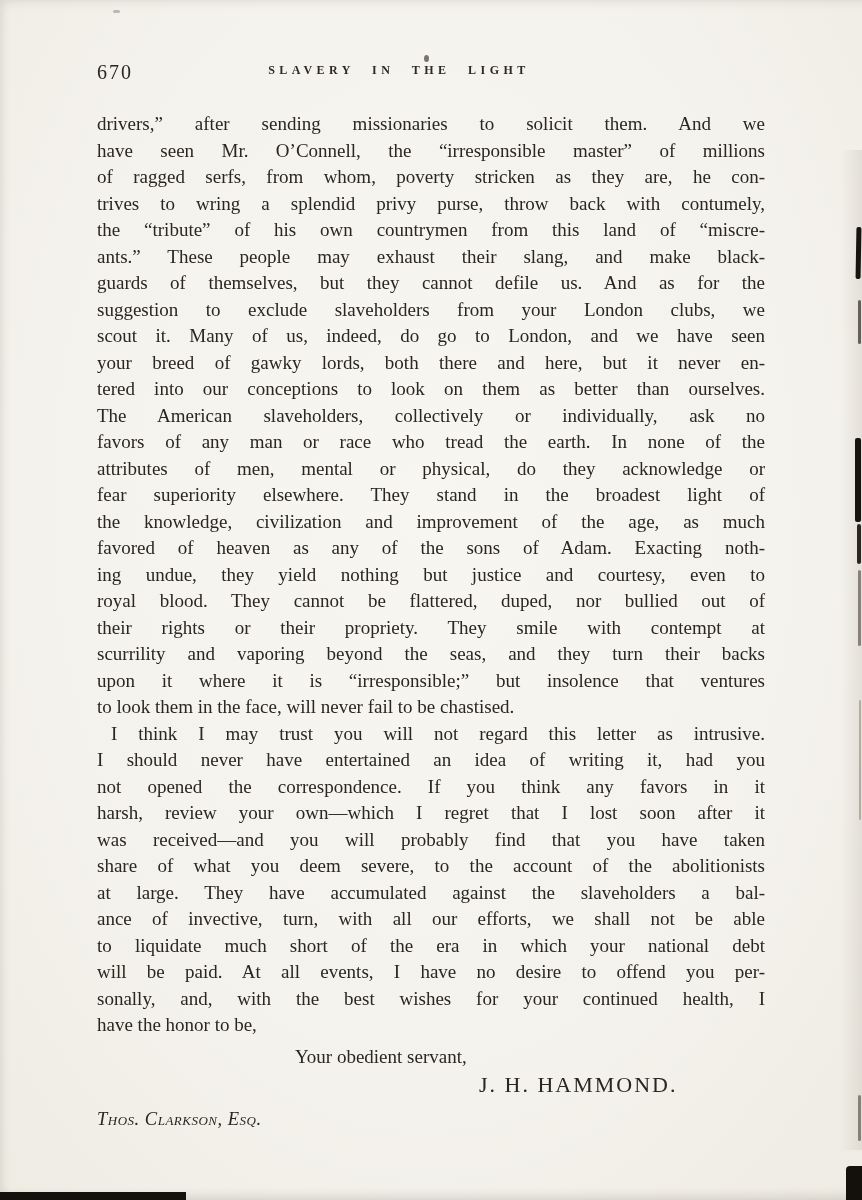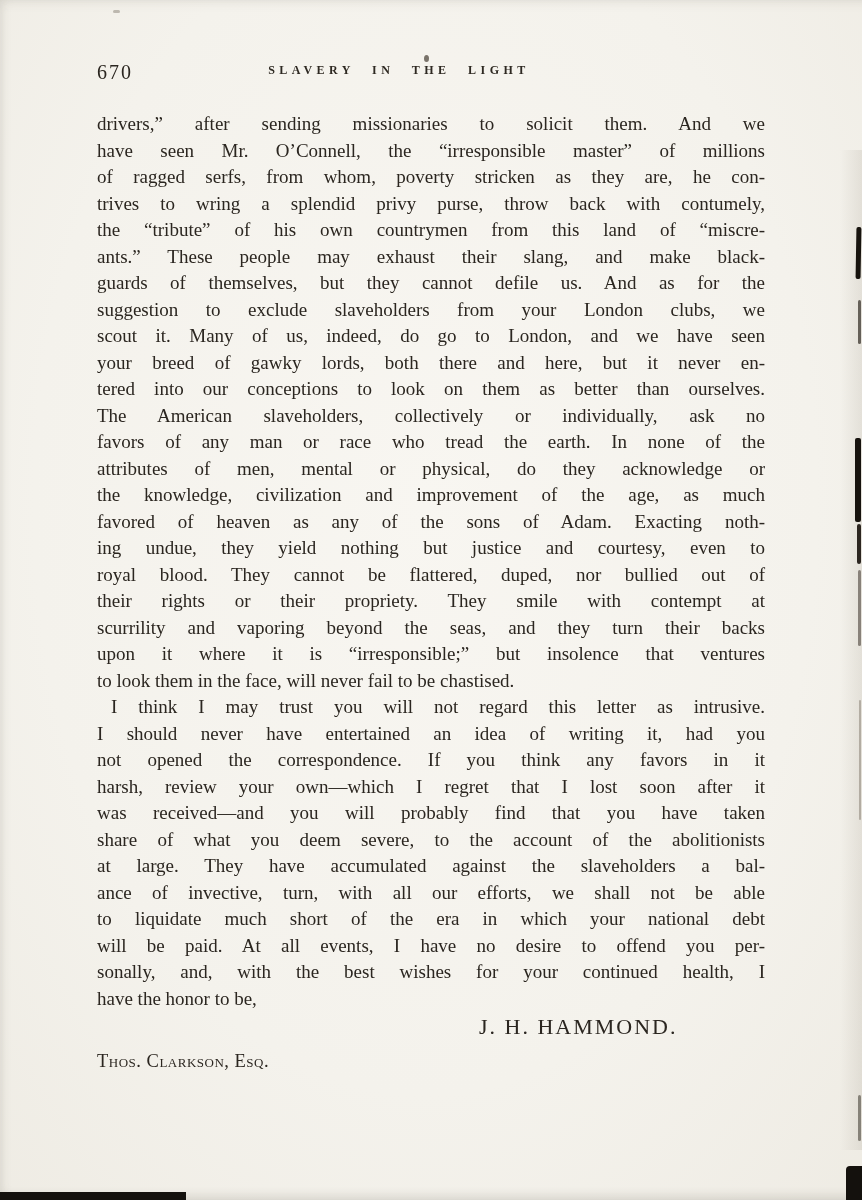--- a/index.html
+++ b/index.html
@@ -31,21 +31,21 @@
     padding-top:3px;
     color:#2e2922;
   }
   .body-text { margin-top:25px; font-size:19px; line-height:26.5px; }
   .para { }
   .line { text-align:justify; text-align-last:justify; white-space:normal; }
   .line.last { text-align-last:left; }
   .para-2 .line:first-child { text-indent:14px; }
   .closing { margin-top:5px; margin-left:198px; font-size:19px; }
   .signature { margin-top:2px; margin-left:382px; font-size:22px; letter-spacing:2px; }
-  .addressee { margin-top:7px; font-variant:small-caps; font-size:18.5px; letter-spacing:0.5px; }
+  .addressee { margin-top:7px; font-variant:small-caps; font-size:18.5px; letter-spacing:0.5px;font-style:italic; }
 
   
   .artifact { position:absolute; border-radius:2px; }
   .a-right-1 { left:856px; top:227px; width:5px; height:52px; background:#17130e; transform:rotate(1deg); }
   .a-right-2 { left:858px; top:300px; width:3px; height:44px; background:#3a342c; opacity:.75; }
   .a-right-3 { left:855px; top:438px; width:6px; height:84px; background:#17130e; }
   .a-right-4 { left:857px; top:524px; width:4px; height:40px; background:#2c2620; }
   .a-right-5 { left:858px; top:570px; width:3px; height:76px; background:#4a4138; opacity:.6; }
   .a-right-6 { left:859px; top:700px; width:2px; height:120px; background:#554a3d; opacity:.35; }
   .a-right-7 { left:858px; top:1095px; width:3px; height:46px; background:#3a342c; opacity:.55; }
@@ -76,20 +76,21 @@
           <div class="line">the “tribute” of his own countrymen from this land of “miscre-</div>
           <div class="line">ants.”  These people may exhaust their slang, and make black-</div>
           <div class="line">guards of themselves, but they cannot defile us.  And as for the</div>
           <div class="line">suggestion to exclude slaveholders from your London clubs, we</div>
           <div class="line">scout it.  Many of us, indeed, do go to London, and we have seen</div>
           <div class="line">your breed of gawky lords, both there and here, but it never en-</div>
           <div class="line">tered into our conceptions to look on them as better than ourselves.</div>
           <div class="line">The American slaveholders, collectively or individually, ask no</div>
           <div class="line">favors of any man or race who tread the earth.  In none of the</div>
           <div class="line">attributes of men, mental or physical, do they acknowledge or</div>
+          <div class="line">fear superiority elsewhere.  They stand in the broadest light of</div>
           <div class="line">the knowledge, civilization and improvement of the age, as much</div>
           <div class="line">favored of heaven as any of the sons of Adam.  Exacting noth-</div>
           <div class="line">ing undue, they yield nothing but justice and courtesy, even to</div>
           <div class="line">royal blood.  They cannot be flattered, duped, nor bullied out of</div>
           <div class="line">their rights or their propriety.  They smile with contempt at</div>
           <div class="line">scurrility and vaporing beyond the seas, and they turn their backs</div>
           <div class="line">upon it where it is “irresponsible;” but insolence that ventures</div>
           <div class="line last">to look them in the face, will never fail to be chastised.</div>
         </div>
       <div class="para para-2">
@@ -99,20 +100,21 @@
           <div class="line">harsh, review your own—which I regret that I lost soon after it</div>
           <div class="line">was received—and you will probably find that you have taken</div>
           <div class="line">share of what you deem severe, to the account of the abolitionists</div>
           <div class="line">at large.  They have accumulated against the slaveholders a bal-</div>
           <div class="line">ance of invective, turn, with all our efforts, we shall not be able</div>
           <div class="line">to liquidate much short of the era in which your national debt</div>
           <div class="line">will be paid.  At all events, I have no desire to offend you per-</div>
           <div class="line">sonally, and, with the best wishes for your continued health, I</div>
           <div class="line last">have the honor to be,</div>
         </div>
+      <div class="closing">Your obedient servant,</div>
       <div class="signature">J. H. HAMMOND.</div>
       <div class="addressee">Thos. Clarkson, Esq.</div>
     </div>
 
   </div>
 
   <div class="artifact a-edge-shade"></div>
   <div class="artifact a-right-1"></div>
   <div class="artifact a-right-2"></div>
   <div class="artifact a-right-3"></div>

